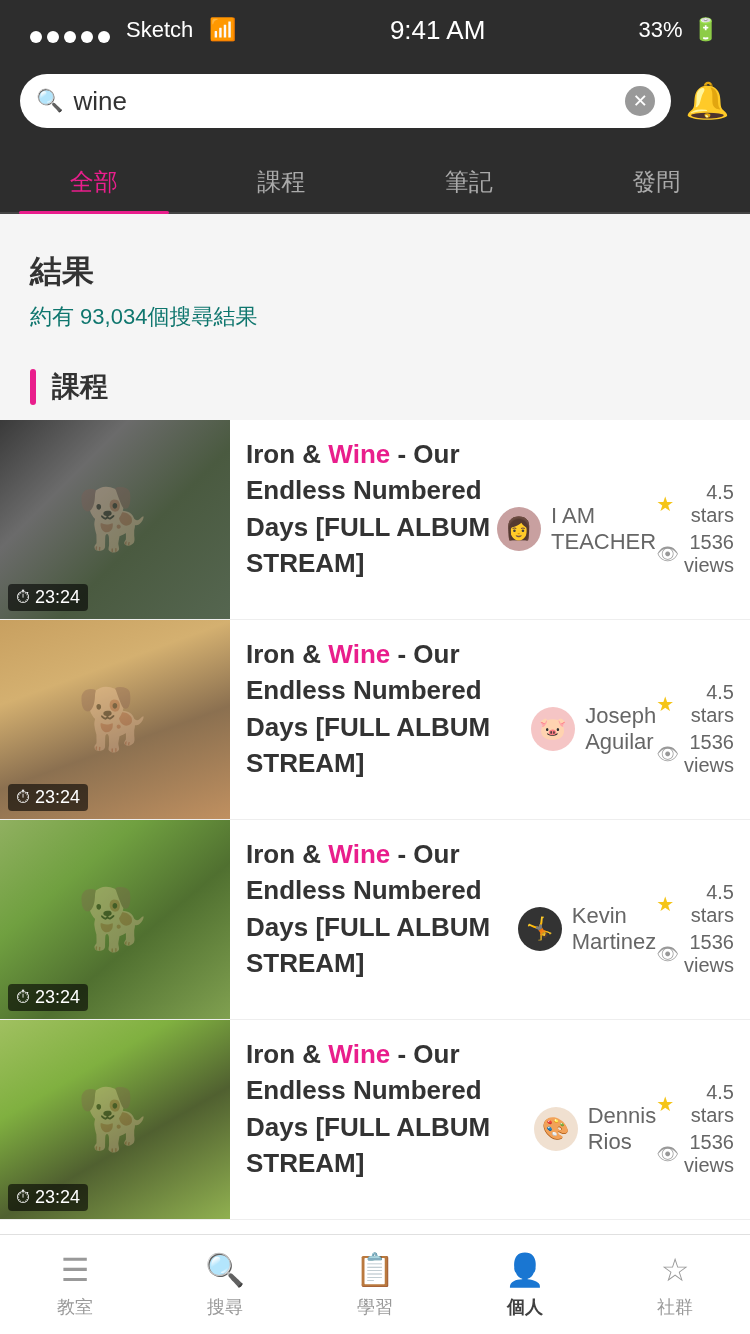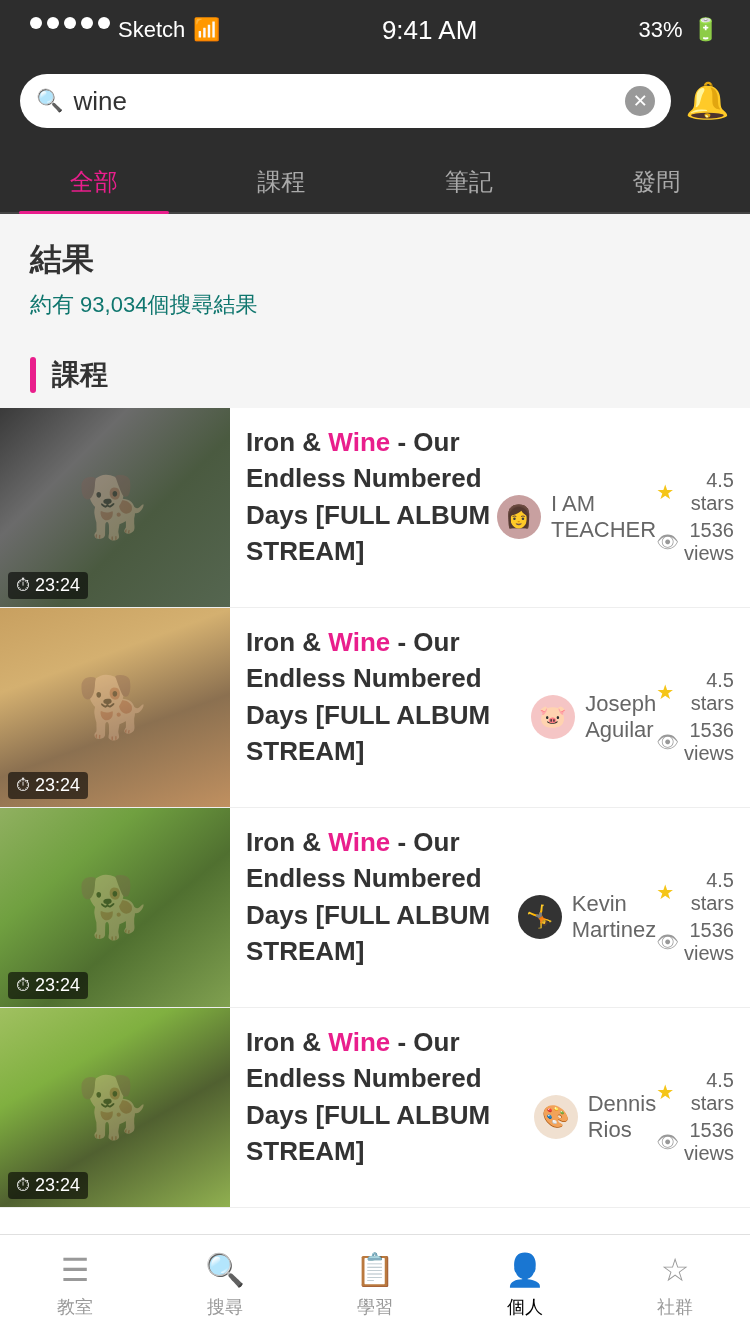--- a/index.html
+++ b/index.html
@@ -16,21 +16,21 @@
     
     .status-bar {
       background: #2d2d2d;
       height: 60px;
       display: flex;
       align-items: center;
       justify-content: space-between;
       padding: 0 30px;
       color: #fff;
     }
-    .status-left { display: flex; align-items: flex-start; gap: 8px; }
+    .status-left { display: flex; align-items: flex-end; gap: 16px; }
     .status-dots { display: flex; gap: 5px; }
     .status-dots span { width: 12px; height: 12px; border-radius: 50%; background: #fff; display: inline-block; }
     .status-carrier { font-size: 22px; font-weight: 500; }
     .status-wifi { font-size: 22px; }
     .status-time { font-size: 26px; font-weight: 400; }
     .status-right { display: flex; align-items: center; gap: 10px; font-size: 22px; }
 
     
     .search-bar-area {
       background: #2d2d2d;
@@ -97,21 +97,21 @@
       transform: translateX(-50%);
       width: 80%;
       height: 3px;
       background: #e91e8c;
       border-radius: 2px;
     }
 
     
     .results-section {
       background: #f5f5f5;
-      padding: 24px 30px 16px;
+      padding: 36px 30px 16px;
     }
     .results-title {
       font-size: 32px;
       font-weight: 600;
       color: #333;
       margin-bottom: 8px;
     }
     .results-count {
       font-size: 22px;
       color: #0f766e;
@@ -259,21 +259,21 @@
       flex-direction: column;
       align-items: center;
       justify-content: center;
       gap: 6px;
       cursor: pointer;
       height: 100%;
     }
     .nav-icon { font-size: 32px; color: #999; }
     .nav-icon.active { color: #e91e8c; }
     .nav-label { font-size: 18px; color: #999; }
-    .nav-label.active { color: #000000; }
+    .nav-label.active { color: #404040; font-weight: bold; }
 
     
     .dog-silhouette {
       width: 100%;
       height: 100%;
       display: flex;
       align-items: center;
       justify-content: center;
       color: rgba(255,255,255,0.3);
       font-size: 60px;

